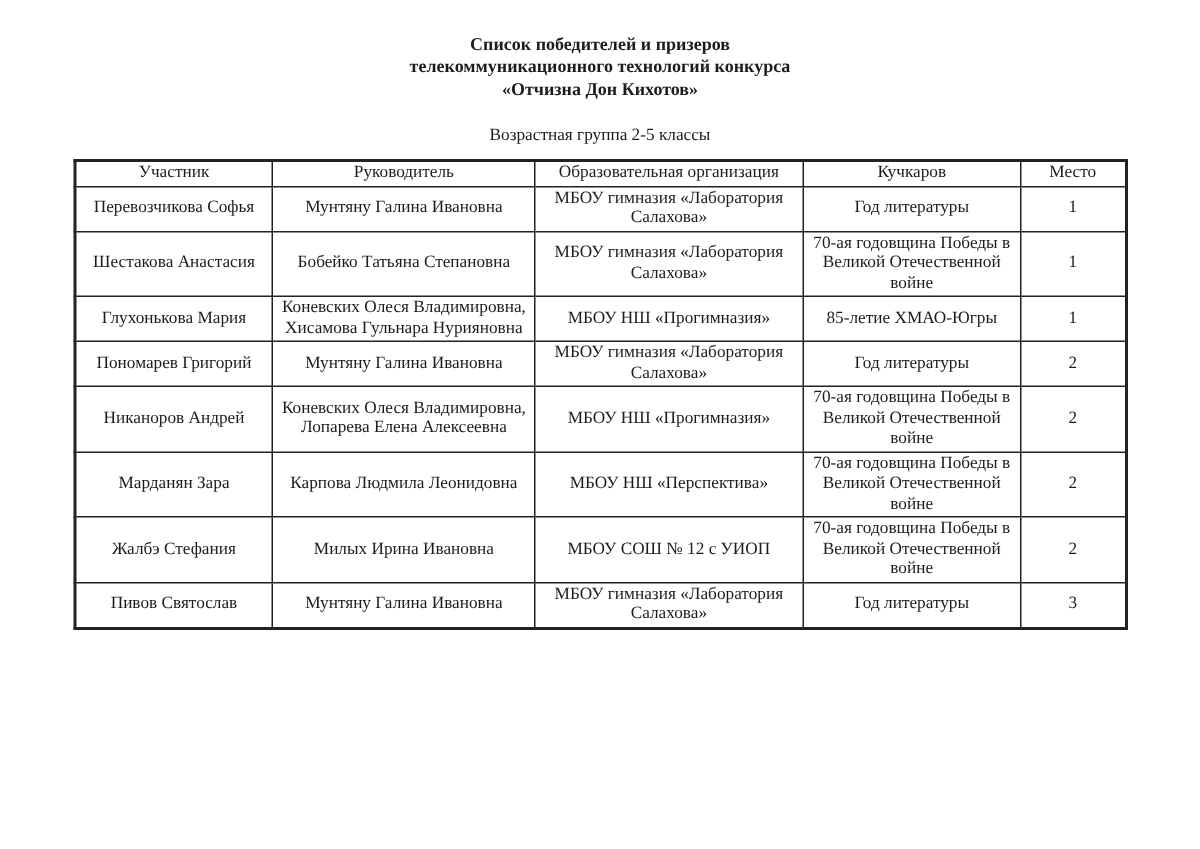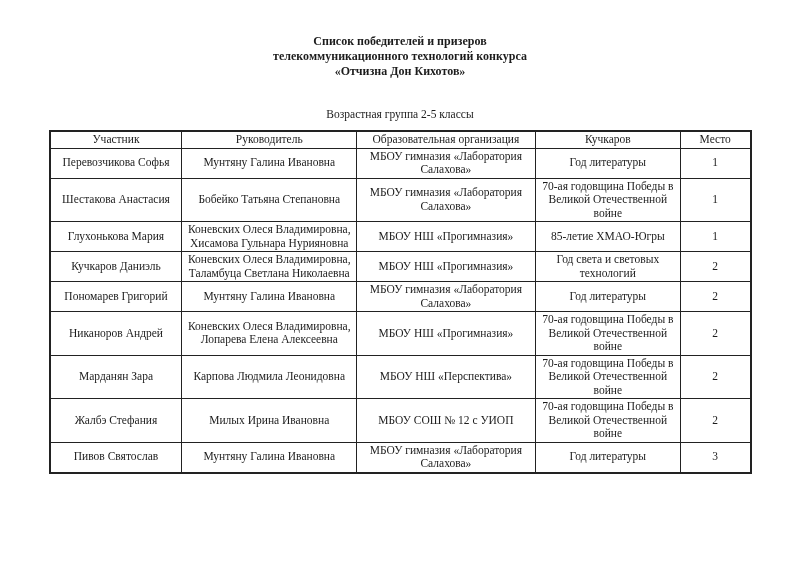--- a/index.html
+++ b/index.html
@@ -17,28 +17,28 @@
     width: 800px;
   }
   .announcement {
     text-align: center;
     font-size: 11.5px;
     line-height: 16.5px;
     letter-spacing: -0.2px;
     font-weight: 400;
   }
   .subtitle {
-    margin-top: 16px;
+    margin-top: 4px;
     text-align: center;
     font-weight: bold;
     font-size: 12px;
     line-height: 15px;
   }
   .age-group {
-    margin-top: 28px;
+    margin-top: 16px;
     text-align: center;
     font-size: 11.5px;
     line-height: 14px;
   }
   table.results {
     margin: 9px auto 0 auto;
     width: 703px;
     border-collapse: collapse;
     table-layout: fixed;
   }
@@ -111,27 +111,20 @@
           <td>1</td>
         </tr>
         <tr>
           <td>Глухонькова Мария</td>
           <td>Коневских Олеся Владимировна, Хисамова Гульнара Нурияновна</td>
           <td>МБОУ НШ «Прогимназия»</td>
           <td>85-летие ХМАО-Югры</td>
           <td>1</td>
         </tr>
         <tr>
-          <td>Кучкаров Даниэль</td>
-          <td>Коневских Олеся Владимировна, Таламбуца Светлана Николаевна</td>
-          <td>МБОУ НШ «Прогимназия»</td>
-          <td>Год света и световых технологий</td>
-          <td>2</td>
-        </tr>
-        <tr>
           <td>Пономарев Григорий</td>
           <td>Мунтяну Галина Ивановна</td>
           <td>МБОУ гимназия «Лаборатория Салахова»</td>
           <td>Год литературы</td>
           <td>2</td>
         </tr>
         <tr>
           <td>Никаноров Андрей</td>
           <td>Коневских Олеся Владимировна, Лопарева Елена Алексеевна</td>
           <td>МБОУ НШ «Прогимназия»</td>

